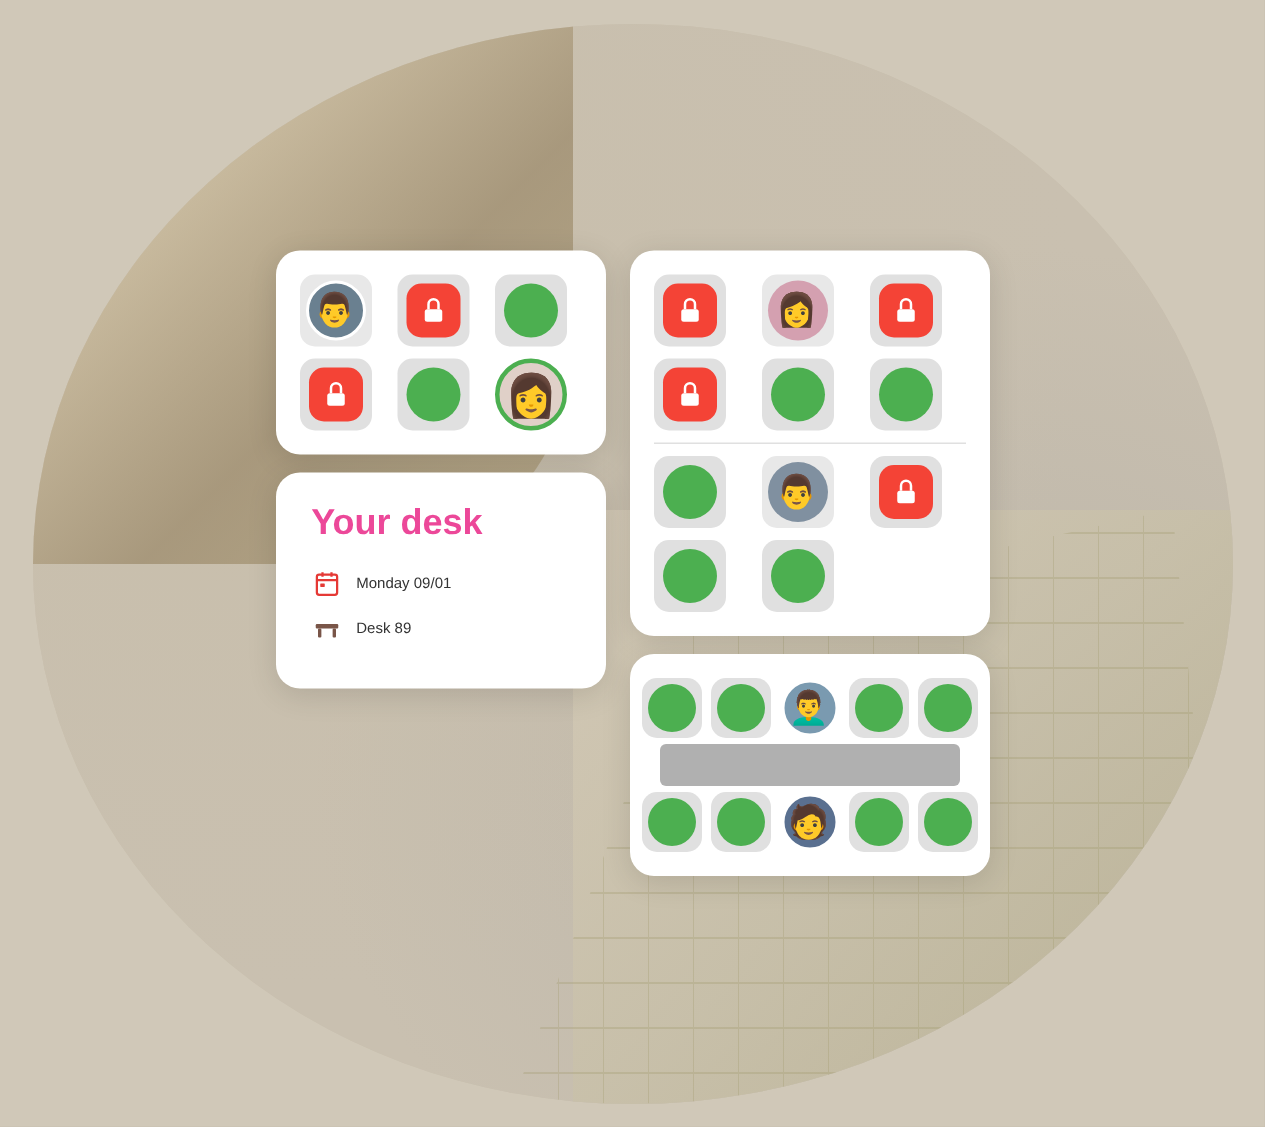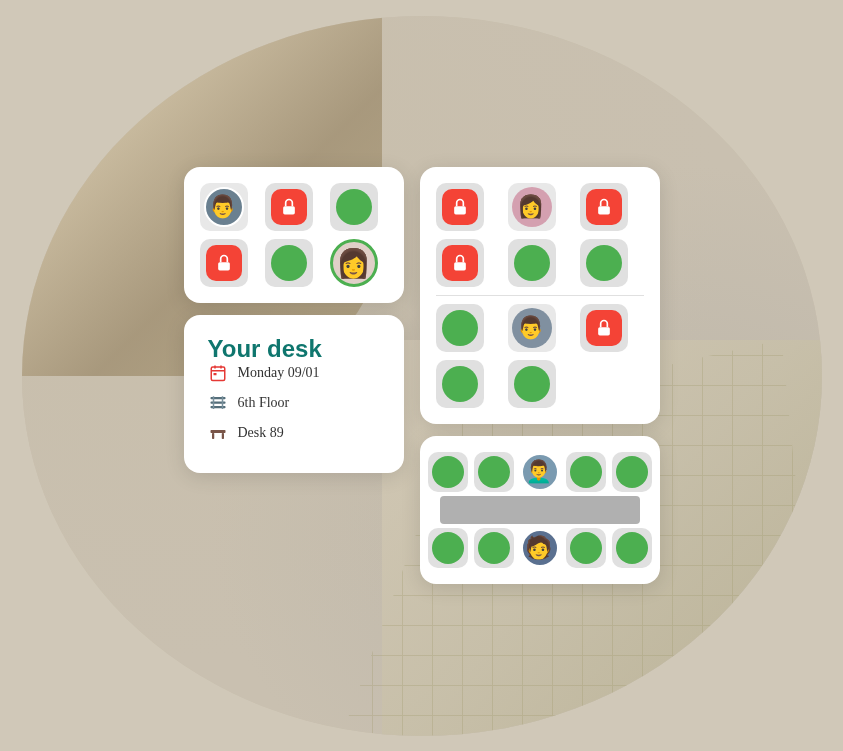--- a/index.html
+++ b/index.html
@@ -146,45 +146,45 @@
       background: white;
       border-radius: 16px;
       padding: 20px 24px;
       width: 220px;
       box-shadow: 0 4px 20px rgba(0,0,0,0.12);
     }
 
     .info-card h2 {
       font-size: 24px;
       font-weight: 700;
-      color: #0f766e;
+      color: #ec4899;
+      margin-bottom: 16px;
     }
 
     .info-row {
       display: flex;
       align-items: center;
       gap: 10px;
       margin-bottom: 10px;
     }
 
     .info-icon {
       width: 20px;
       height: 20px;
       display: flex;
       align-items: center;
       justify-content: center;
       font-size: 16px;
       flex-shrink: 0;
     }
 
     .info-text {
-      font-size: 14px;
+      font-size: 10px;
       color: #333;
       font-weight: 500;
-      font-family: Liberation Serif, serif;
     }
 
     
     .right-column {
       display: flex;
       flex-direction: column;
       gap: 12px;
     }
 
     .desk-grid-card-right {
@@ -298,32 +298,20 @@
                 <line x1="3" y1="9" x2="21" y2="9" stroke="#e53935" stroke-width="2"></line>
                 <line x1="8" y1="2" x2="8" y2="6" stroke="#e53935" stroke-width="2"></line>
                 <line x1="16" y1="2" x2="16" y2="6" stroke="#e53935" stroke-width="2"></line>
                 <rect x="6" y="12" width="4" height="3" fill="#e53935" rx="0.5"></rect>
               </svg>
             </div>
             <span class="info-text">Monday 09/01</span>
           </div>
 
 
-          <div class="info-row">
-            <div class="info-icon">
-              <svg width="18" height="18" viewBox="0 0 24 24" fill="none">
-                <rect x="2" y="4" width="20" height="3" rx="1" fill="#546e7a"></rect>
-                <rect x="2" y="10" width="20" height="3" rx="1" fill="#546e7a"></rect>
-                <rect x="2" y="16" width="20" height="3" rx="1" fill="#546e7a"></rect>
-                <rect x="5" y="3" width="2" height="17" fill="#78909c"></rect>
-                <rect x="17" y="3" width="2" height="17" fill="#78909c"></rect>
-              </svg>
-            </div>
-            <span class="info-text">6th Floor</span>
-          </div>
 
           <div class="info-row">
             <div class="info-icon">
               <svg width="18" height="18" viewBox="0 0 24 24" fill="none">
                 <rect x="2" y="8" width="20" height="4" rx="1" fill="#795548"></rect>
                 <rect x="4" y="12" width="3" height="8" rx="1" fill="#795548"></rect>
                 <rect x="17" y="12" width="3" height="8" rx="1" fill="#795548"></rect>
               </svg>
             </div>
             <span class="info-text">Desk 89</span>

